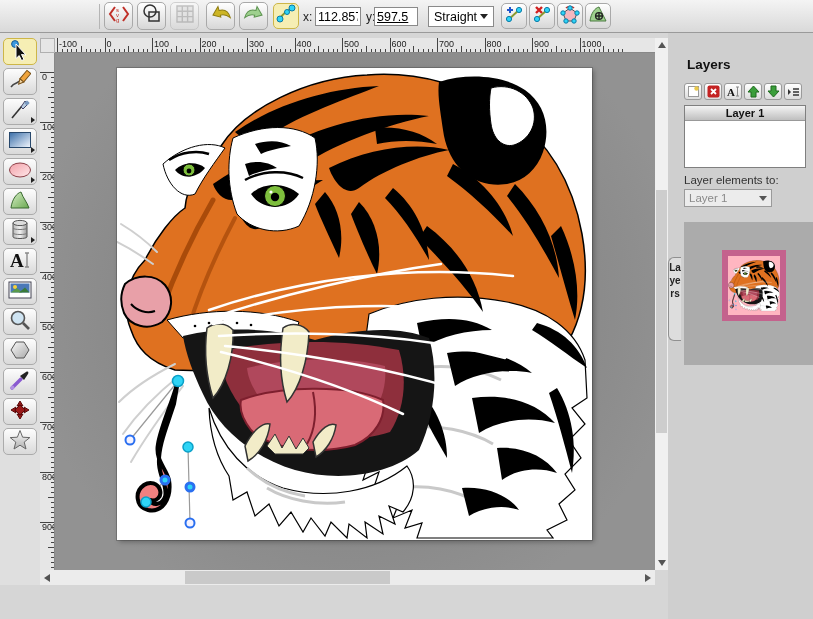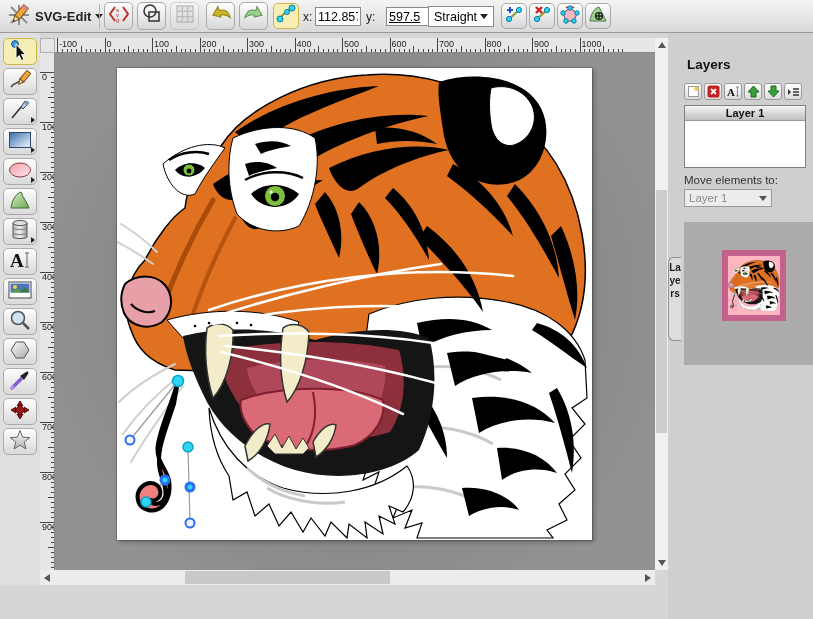--- a/index.html
+++ b/index.html
@@ -213,37 +213,20 @@
       <circle cx="61" cy="313" r="5.5" fill="var(--node-cyan)" stroke="#0aa0c8" stroke-width="1.5"></circle>
       <circle cx="71" cy="379" r="5" fill="var(--node-cyan)" stroke="#0aa0c8" stroke-width="1.5"></circle>
       <circle cx="29" cy="434" r="5" fill="var(--node-cyan)" stroke="#0aa0c8" stroke-width="1.5"></circle>
     </g>
   </symbol>
 </svg>
 
 <div class="app">
 
   <header class="topbar">
-    <div class="logo-btn">
-      <span>
-        <svg width="24" height="24" viewBox="0 0 24 24">
-          <g stroke="#8f8f8f" stroke-width="2">
-              <path d="M12,2V22M2,12H22M4,4L20,20M20,4L4,20"></path>
-            </g>
-          <g transform="rotate(40 12 12)">
-              <rect x="9" y="1" width="6" height="14" fill="#f0a43c" stroke="#7a521a"></rect>
-          <rect x="9" y="1" width="6" height="3" fill="#e87a90"></rect>
-              <path d="M9,15L12,21L15,15Z" fill="#f5d9a8" stroke="#7a521a"></path>
-          <path d="M11,19L12,21L13,19Z" fill="#333"></path>
-            </g>
-        </svg>
-      </span>
-      <span class="logo-txt">SVG-Edit</span>
-      <span class="caret"></span>
-    </div>
     <div class="tsep" style="left:99px"></div>
 
     <div class="tbtn" style="left:104px">
       <span>
         <svg width="22" height="22" viewBox="0 0 22 22">
             <g fill="none" stroke="#c03028" stroke-width="2">
         <path d="M7,4L2,11L7,18M15,4L20,11L15,18"></path>
             </g>
         <text x="8" y="9" font-size="6" fill="#c03028" font-family="sans-serif">s</text>
         <text x="8" y="14" font-size="6" fill="#c03028" font-family="sans-serif">v</text>
@@ -287,21 +270,21 @@
         <circle cx="4" cy="15" r="3" fill="#2fd4f5" stroke="#0a7aa8"></circle>
             <circle cx="11" cy="8" r="2.5" fill="#2fd4f5" stroke="#0a7aa8"></circle>
         <circle cx="16" cy="4" r="3" fill="#2fd4f5" stroke="#0a7aa8"></circle>
           </svg>
       </span>
     </div>
 
     <span class="flabel" style="left:303px">x:</span>
     <input class="field" style="left: 315px; width: 46px;" value="112.857">
     <span class="flabel" style="left:366px">y:</span>
-    <input class="field" style="left: 386px; width: 44px; text-decoration: underline;" value="597.5">
+    <input class="field" style="left: 374px; width: 44px; text-decoration: underline;" value="597.5">
 
     <div class="selbox" style="left:428px; width:66px">
       <span>Straight</span>
       <span class="caret"></span>
     </div>
 
     <div class="tbtn small" style="left:501px">
       <span>
         <svg width="20" height="20" viewBox="0 0 20 20">
             <path d="M4,16L16,5" stroke="#8a9a30" stroke-width="2"></path>
@@ -810,21 +793,21 @@
       <div class="lpb">
         <svg width="13" height="13" viewBox="0 0 13 13">
             <path d="M1,4L4,7L1,10Z" fill="#333"></path>
         <path d="M6,4H12M6,7H12M6,10H12" stroke="#333" stroke-width="1.4"></path>
           </svg>
       </div>
     </div>
     <div class="lp-table">
       <div class="lp-thead">Layer 1</div>
     </div>
-    <div class="lp-move">Move elements to:</div>
+    <div class="lp-move">Layer elements to:</div>
     <div class="lp-select">
       <span>Layer 1</span>
       <span class="caret"></span>
     </div>
     <div class="minimap">
       <div class="thumbframe">
         <div class="inner">
             <svg viewBox="0 0 475 472">
               <use href="#tiger"></use>
             </svg>

